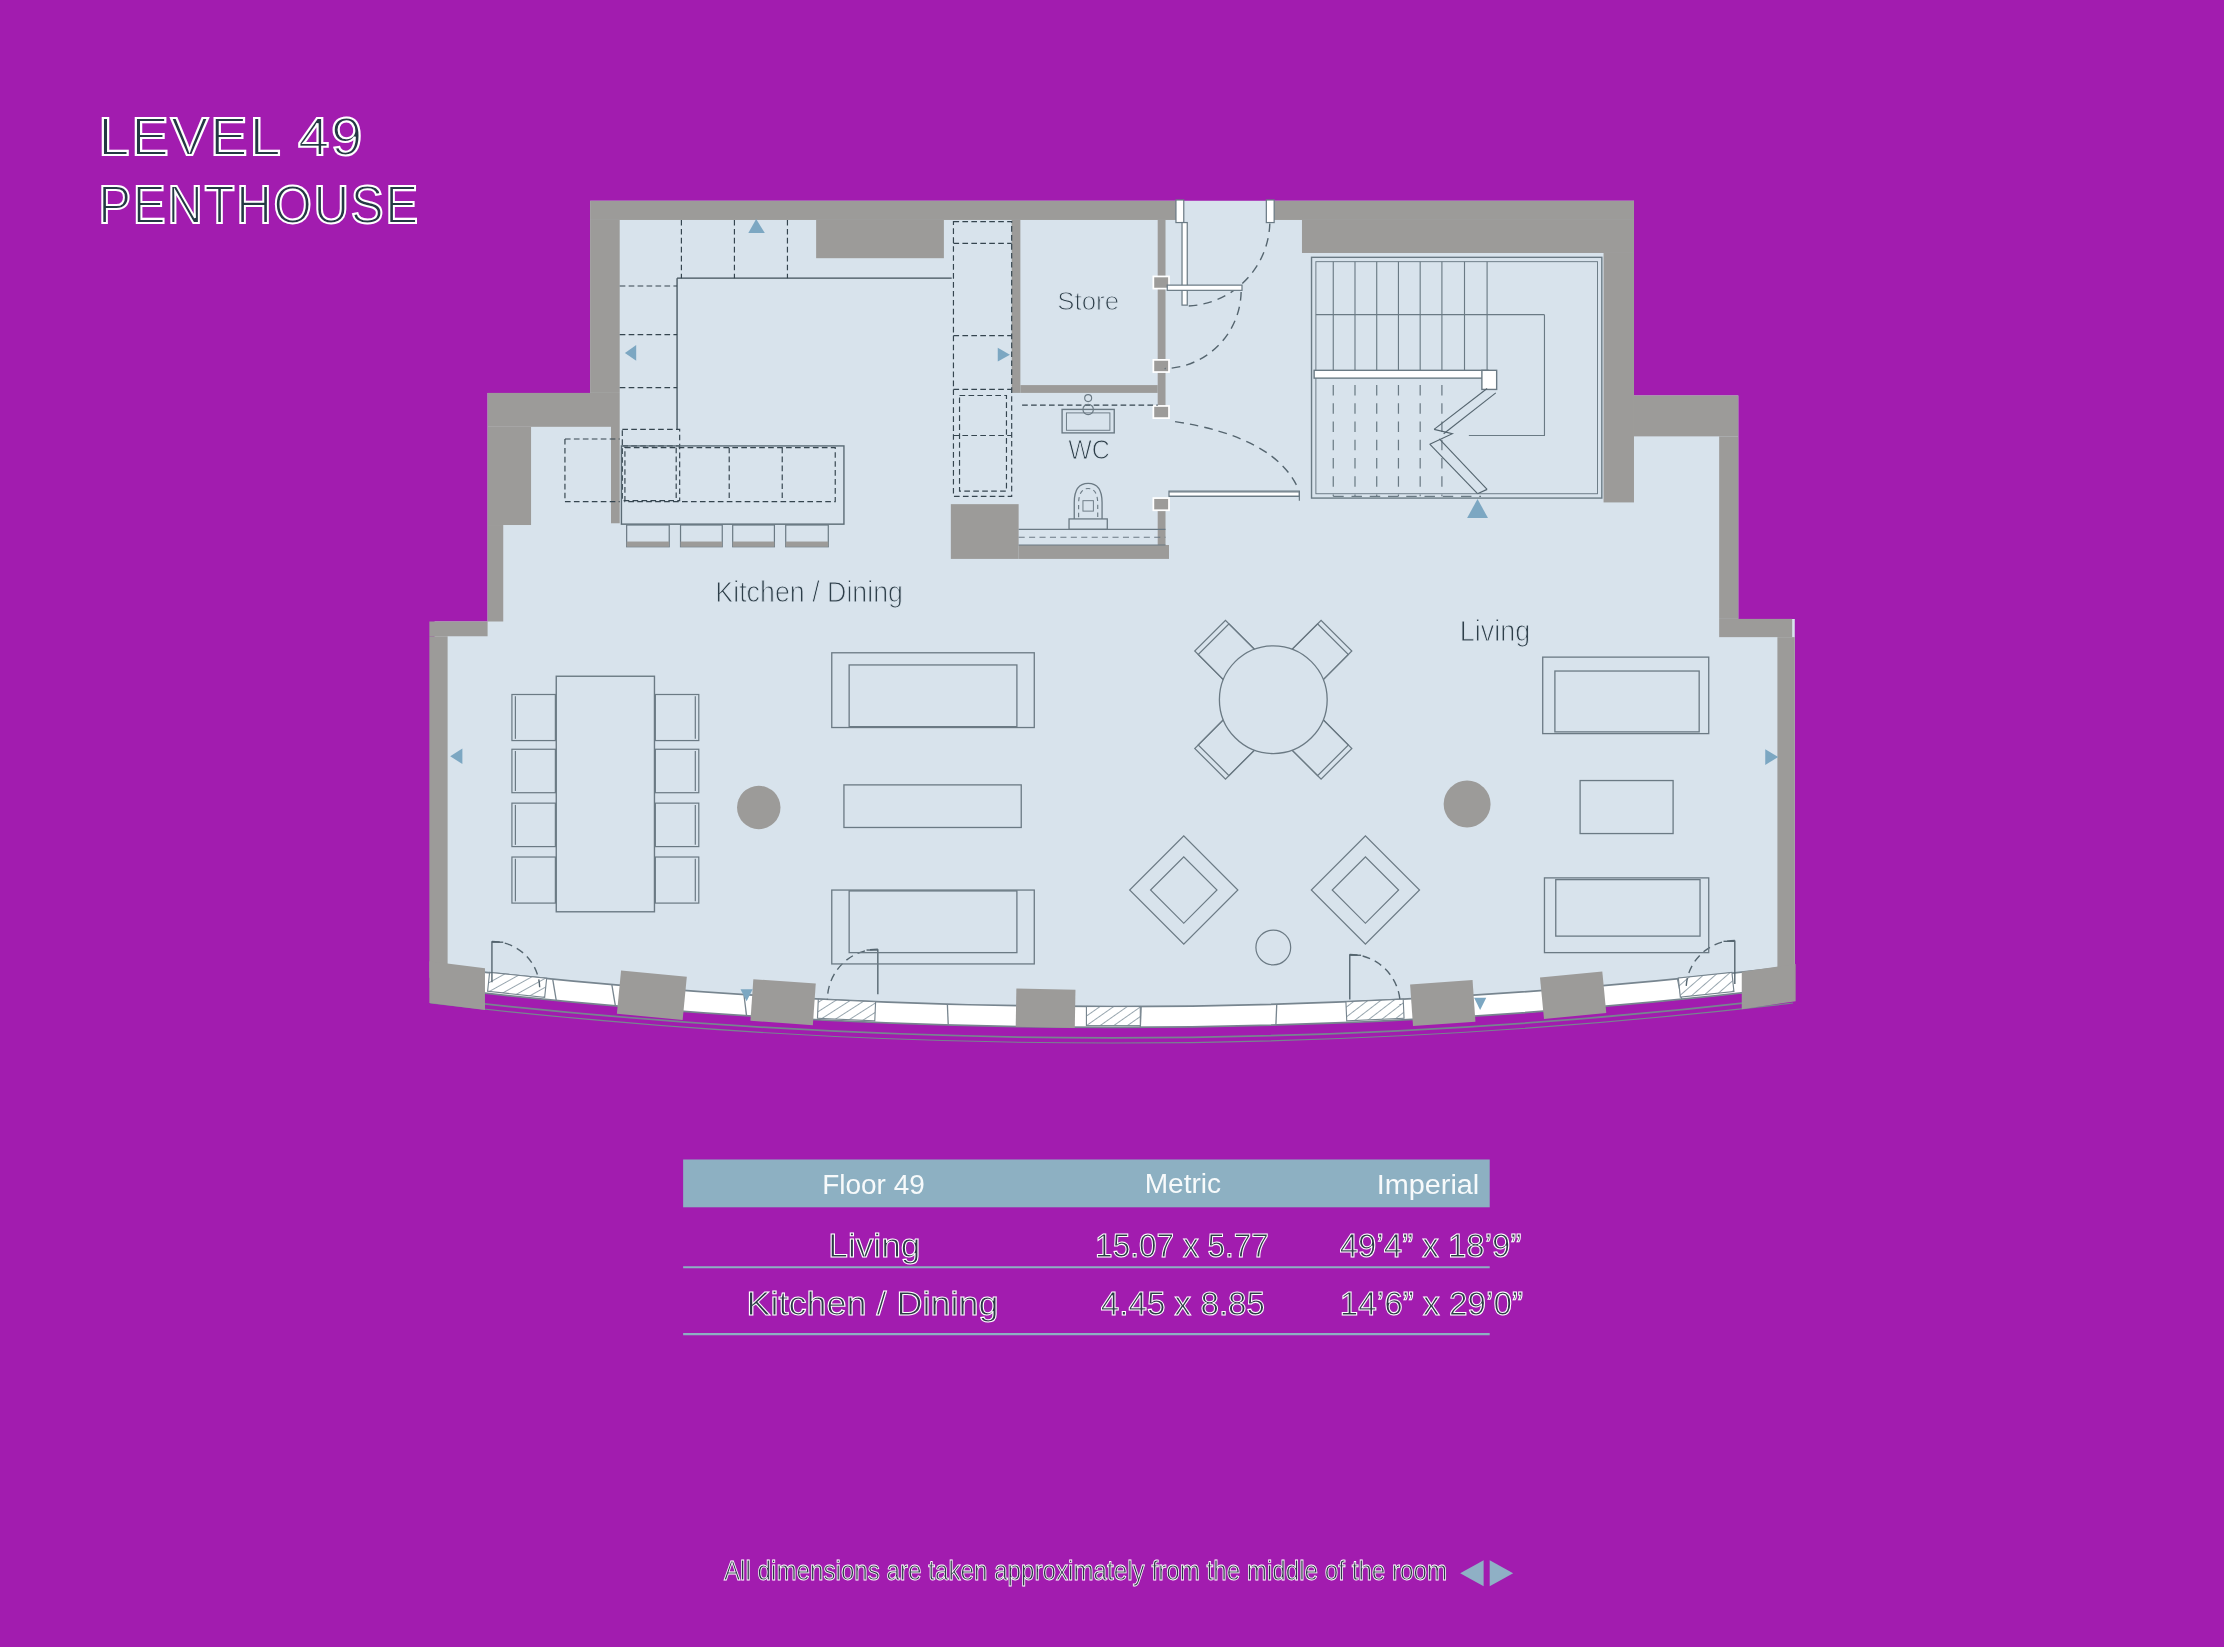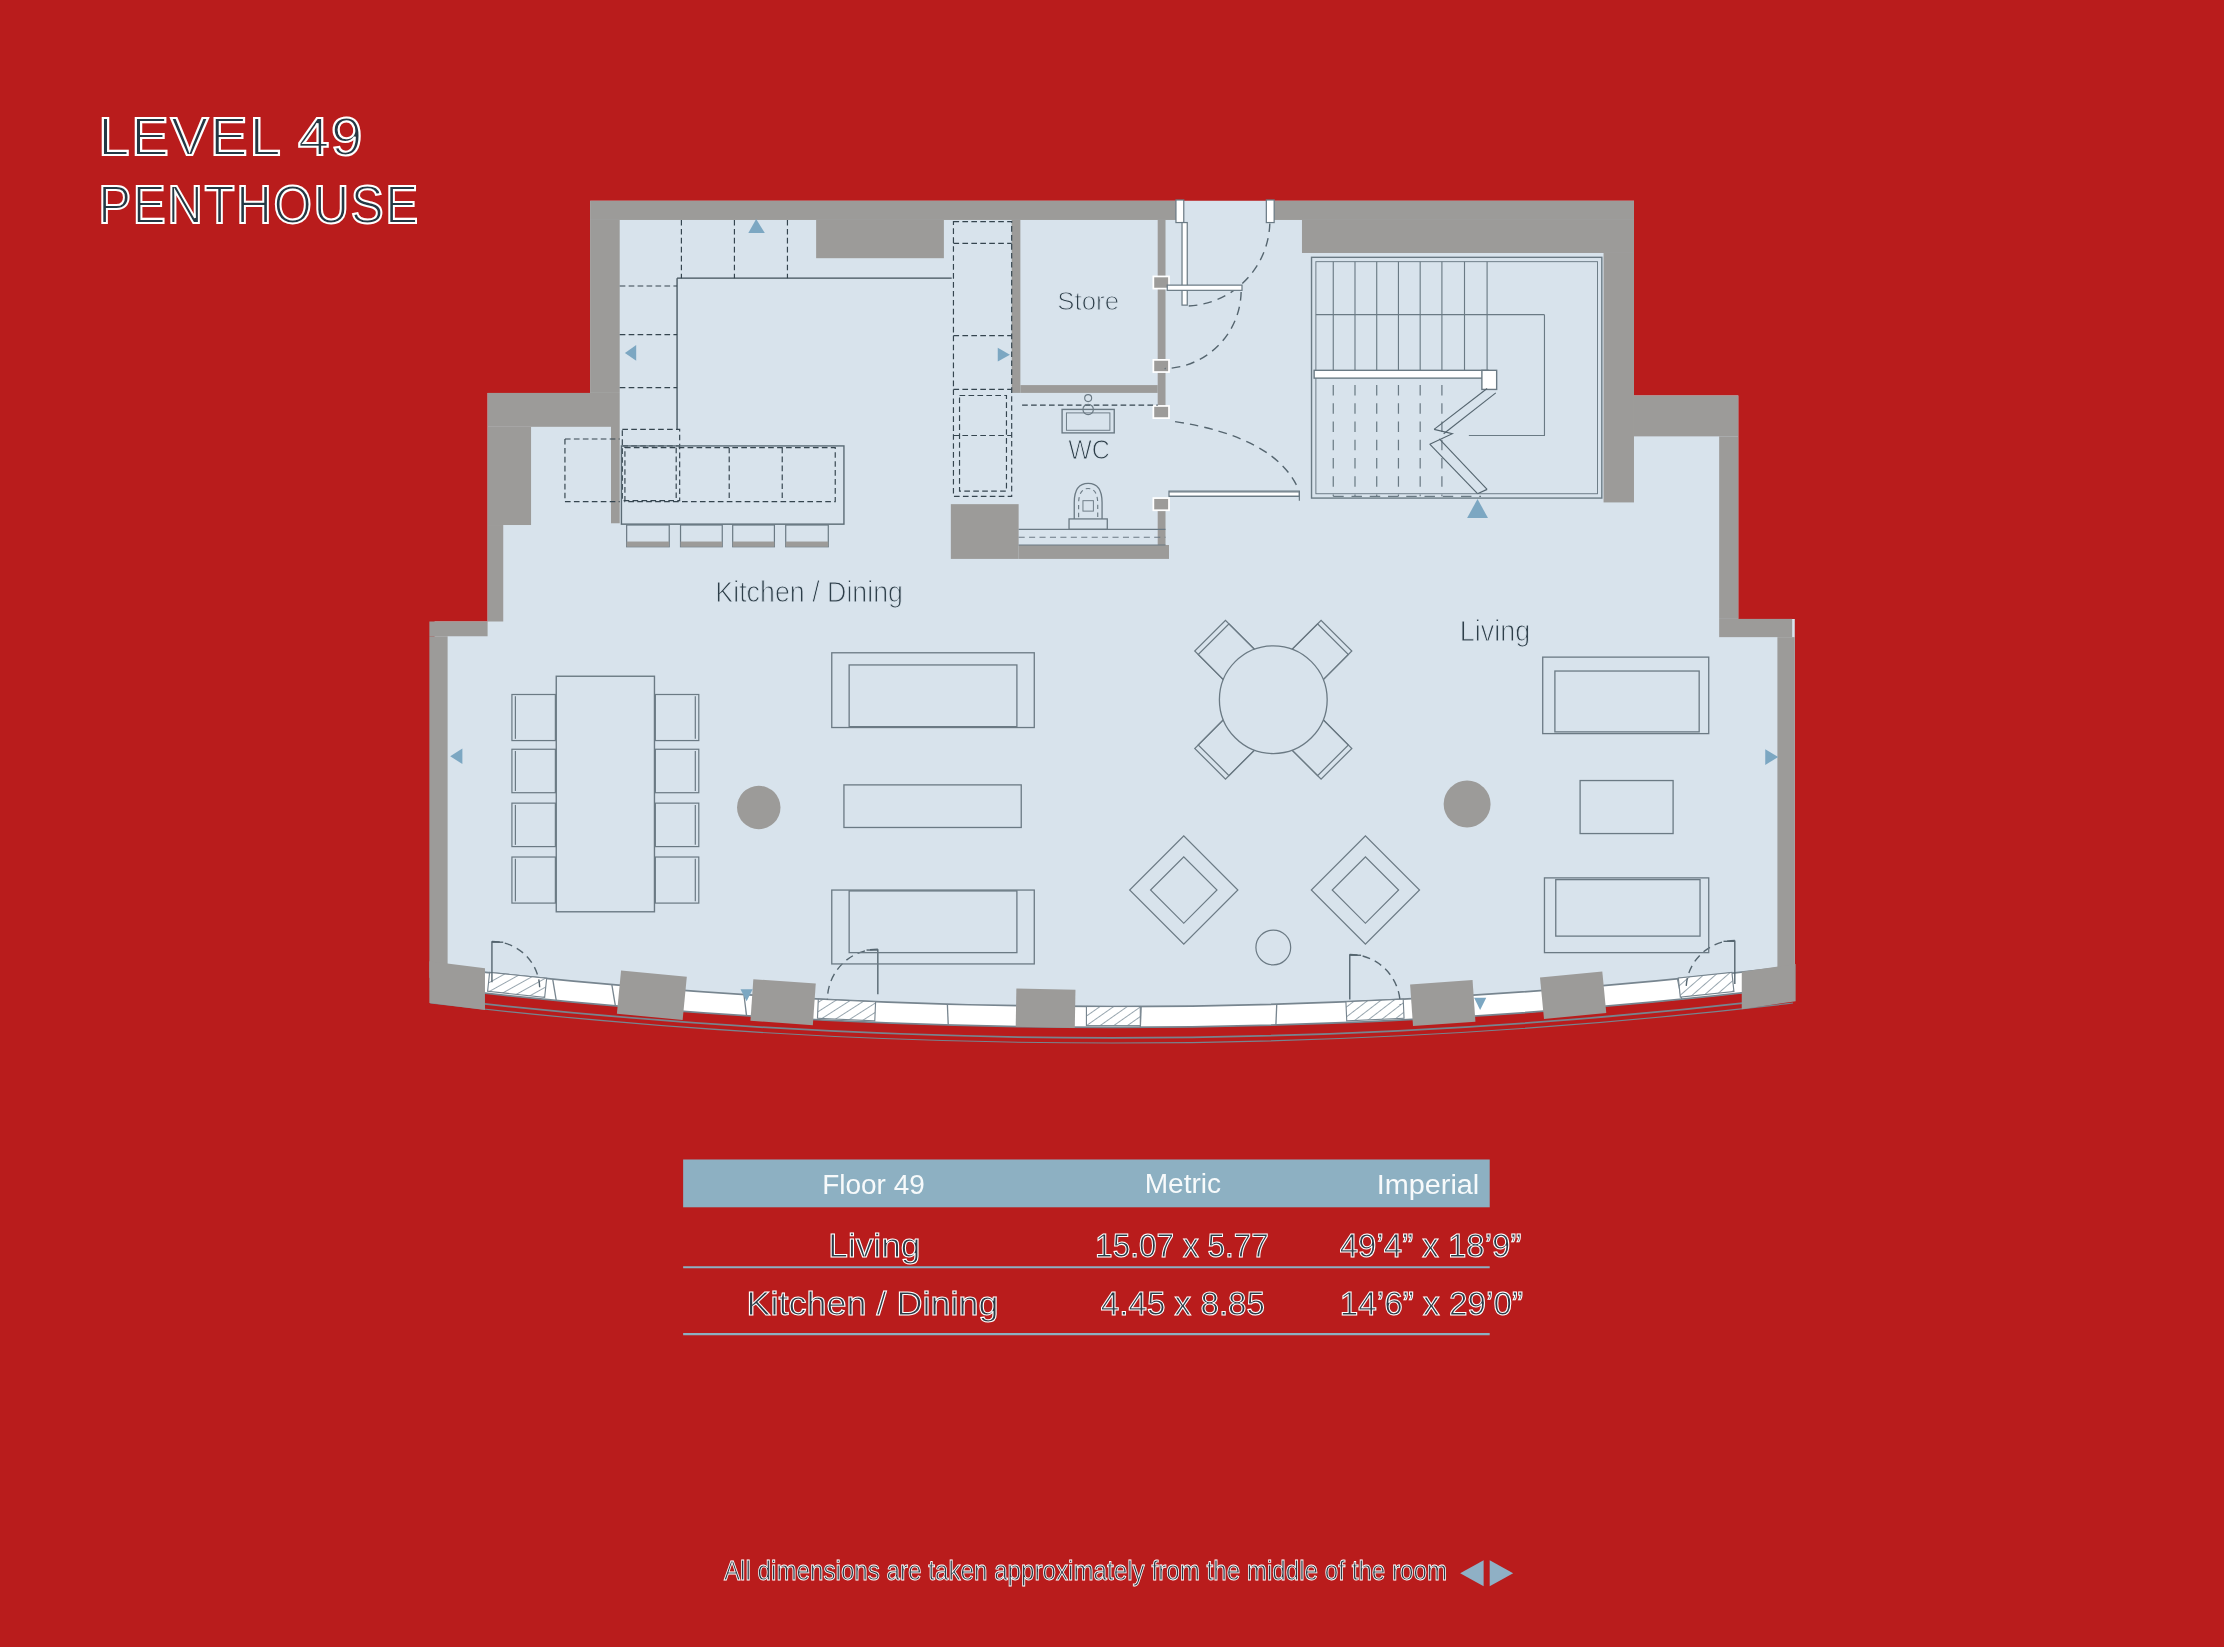--- a/index.html
+++ b/index.html
@@ -1,16 +1,16 @@
 <!DOCTYPE html>
 <html style="font-size:14px"><head>
 <meta charset="utf-8">
 <style>
   html,body{margin:0;padding:0;background:#ffffff;}
-  #page{position:relative;width:2225px;height:1648px;background:#b91c1c;overflow:hidden;
+  #page{position:relative;width:2225px;height:1648px;background:#a21caf;overflow:hidden;
         font-family:"Liberation Sans", sans-serif;}
   svg text{font-family:"Liberation Sans", sans-serif;}
 </style>
 </head>
 <body>
 <div id="page">
 <svg width="2225" height="1648" viewBox="0 0 2560 1896">
 <defs>
   <pattern id="hatch" width="9" height="18" patternTransform="rotate(55)" patternUnits="userSpaceOnUse">
     <rect width="9" height="18" fill="#ffffff"></rect>

